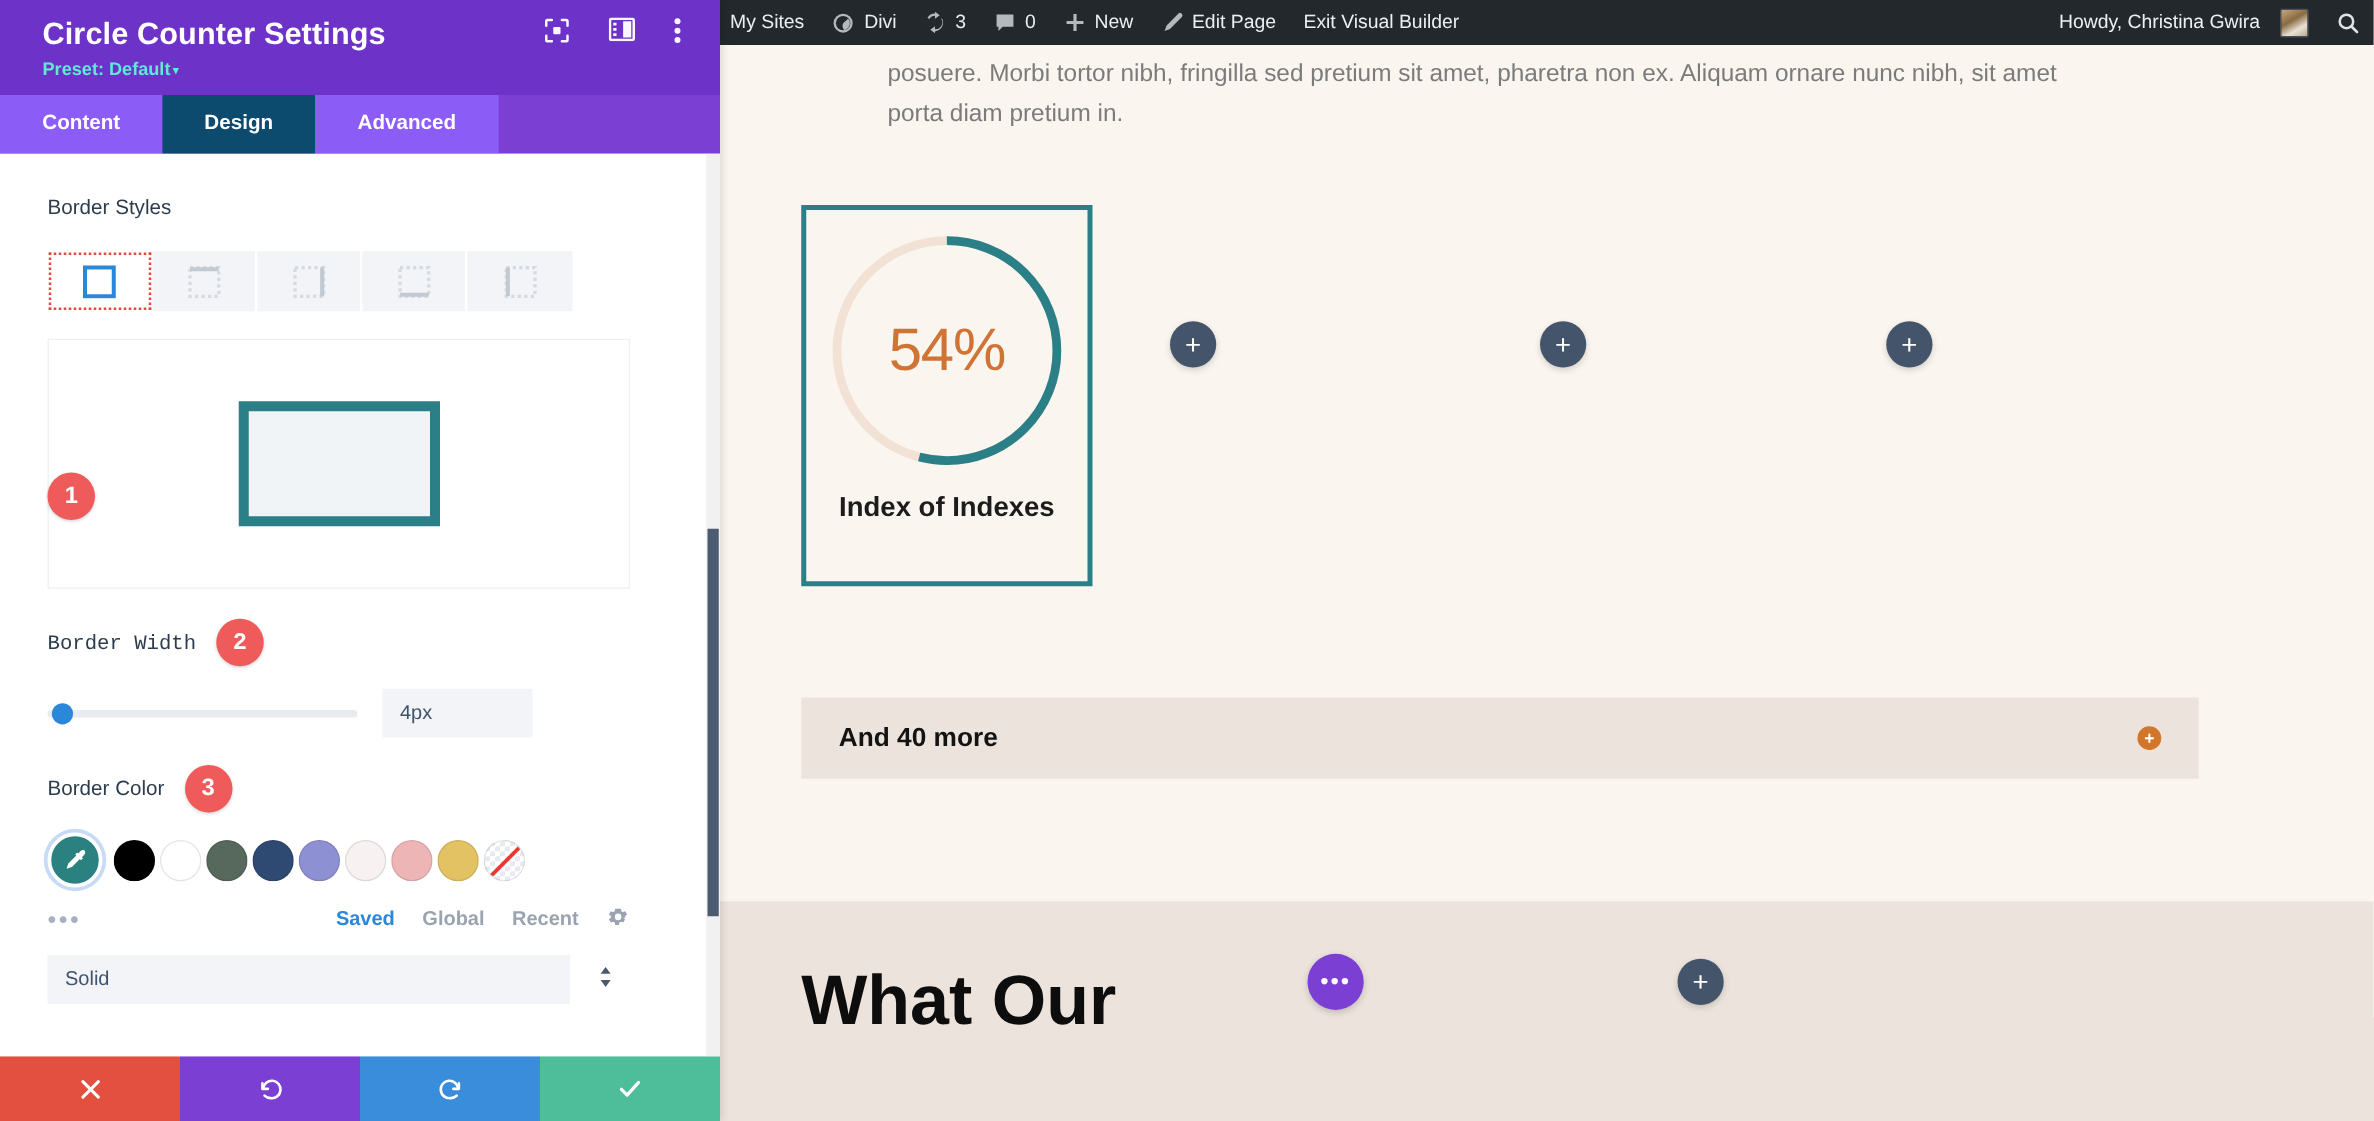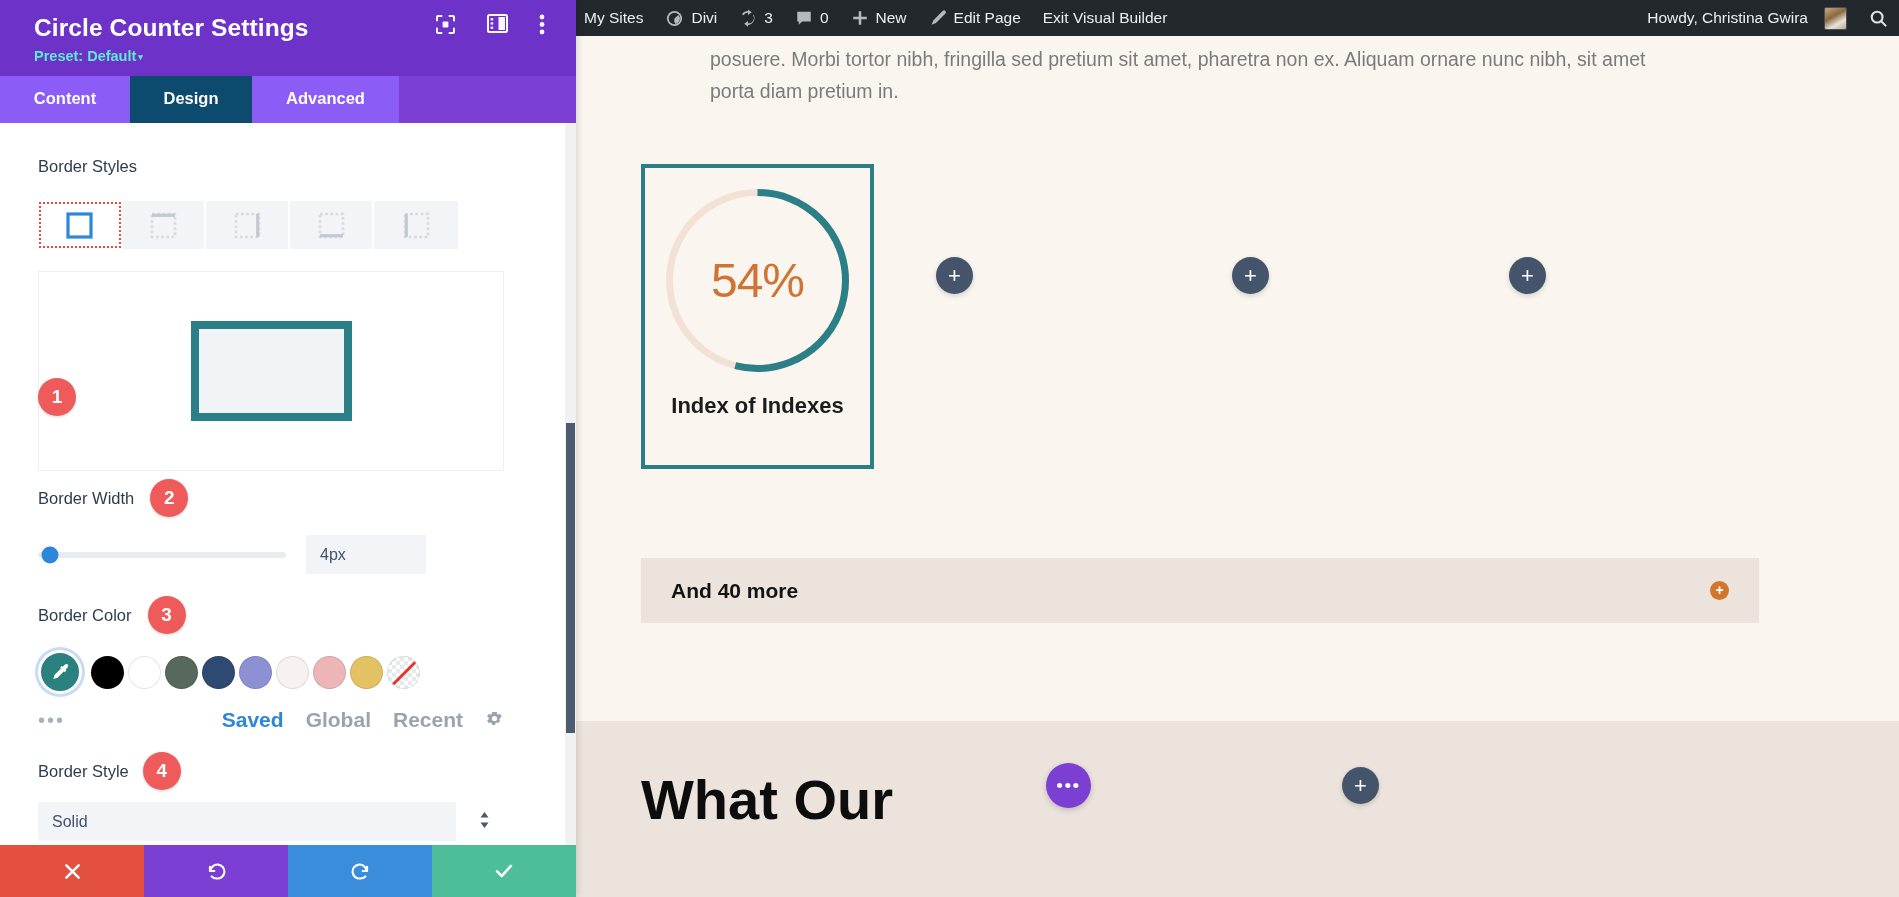--- a/index.html
+++ b/index.html
@@ -137,21 +137,21 @@
     overflow: hidden;
   }
   .swatch.none::after {
     content: ''; position: absolute; left: -5px; top: 14px;
     width: 44px; height: 3px; background: #e8382e; transform: rotate(-45deg);
   }
 
   .color-meta { display: flex; align-items: center; margin-top: 14px; }
   .dots-more { color: #a7b0bd; font-size: 20px; letter-spacing: 2px; cursor: pointer; line-height: 1; }
   .meta-right { margin-left: auto; display: flex; align-items: center; gap: 22px; }
-  .meta-link { font-size: 21px; color: #9aa3b0; font-weight: bold; cursor: pointer; }
+  .meta-link { font-size: 16px; color: #9aa3b0; font-weight: bold; cursor: pointer; }
   .meta-link.active { color: #2b87da; }
   .gear { cursor: pointer; }
 
   .select-wrap { position: relative; margin-top: 16px; }
   .styled-select {
     width: 418px; height: 39px; background: #f2f4f7; border: none;
     font-family: "Liberation Sans", sans-serif; font-size: 16px; color: #41526b;
     padding: 0 34px 0 14px; appearance: none; -webkit-appearance: none;
     outline: none; cursor: pointer;
   }
@@ -353,21 +353,21 @@
               <rect x="2" y="2" width="23" height="23" stroke="#d4dae2" stroke-width="2.6" stroke-dasharray="2.6 2.6"></rect>
               <path d="M3.3 2v23" stroke="#c2c9d2" stroke-width="3.2"></path>
             </svg>
           </div>
         </div>
 
         <div class="preview-card">
           <div class="preview-box" id="preview-box" style="border: 8px solid rgb(43, 127, 134); background: rgb(240, 244, 247);"></div>
         </div>
 
-        <div class="label-row" style="margin-top:12px;">
+        <div class="label-row" style="margin-top:28px;font-family:Liberation Mono, monospace;">
           <span class="field-label">Border Width</span>
           <span class="badge badge-2">2</span>
         </div>
         <div class="slider-row">
           <div class="slider-track">
             <div class="slider-handle" style="left: 5%;"></div>
           </div>
           <input class="num-input" type="text" value="4px" style="">
         </div>
 
@@ -400,24 +400,20 @@
             <span class="meta-link">Global</span>
             <span class="meta-link">Recent</span>
             <span class="gear">
               <svg width="19" height="19" viewBox="0 0 24 24" fill="#9aa3b0">
                 <path d="M19.1 12.9a7.3 7.3 0 000-1.8l2-1.5-1.9-3.3-2.4.8a7.3 7.3 0 00-1.6-.9l-.4-2.5H9l-.4 2.5c-.6.2-1.1.5-1.6.9l-2.4-.8-1.9 3.3 2 1.5a7.3 7.3 0 000 1.8l-2 1.5 1.9 3.3 2.4-.8c.5.4 1 .7 1.6.9l.4 2.5h3.8l.4-2.5c.6-.2 1.1-.5 1.6-.9l2.4.8 1.9-3.3-2-1.5zM12 15.3A3.3 3.3 0 1115.3 12 3.3 3.3 0 0112 15.3z"></path>
               </svg>
             </span>
           </div>
         </div>
 
-        <div class="label-row" style="margin-top:24px;">
-          <span class="field-label">Border Style</span>
-          <span class="badge badge-4">4</span>
-        </div>
         <div class="select-wrap">
           <select class="styled-select" id="border-style-select"><option value="Solid">Solid</option><option value="Dashed">Dashed</option><option value="Dotted">Dotted</option><option value="Double">Double</option><option value="Groove">Groove</option><option value="Ridge">Ridge</option><option value="Inset">Inset</option><option value="Outset">Outset</option><option value="None">None</option></select>
           <span class="select-arrows">
             <svg width="11" height="17" viewBox="0 0 11 17" fill="#4a5a6e">
               <path d="M5.5 0.5L9.5 6H1.5z"></path>
                 <path d="M5.5 16.5L1.5 11h8z"></path>
             </svg>
           </span>
         </div>
 

